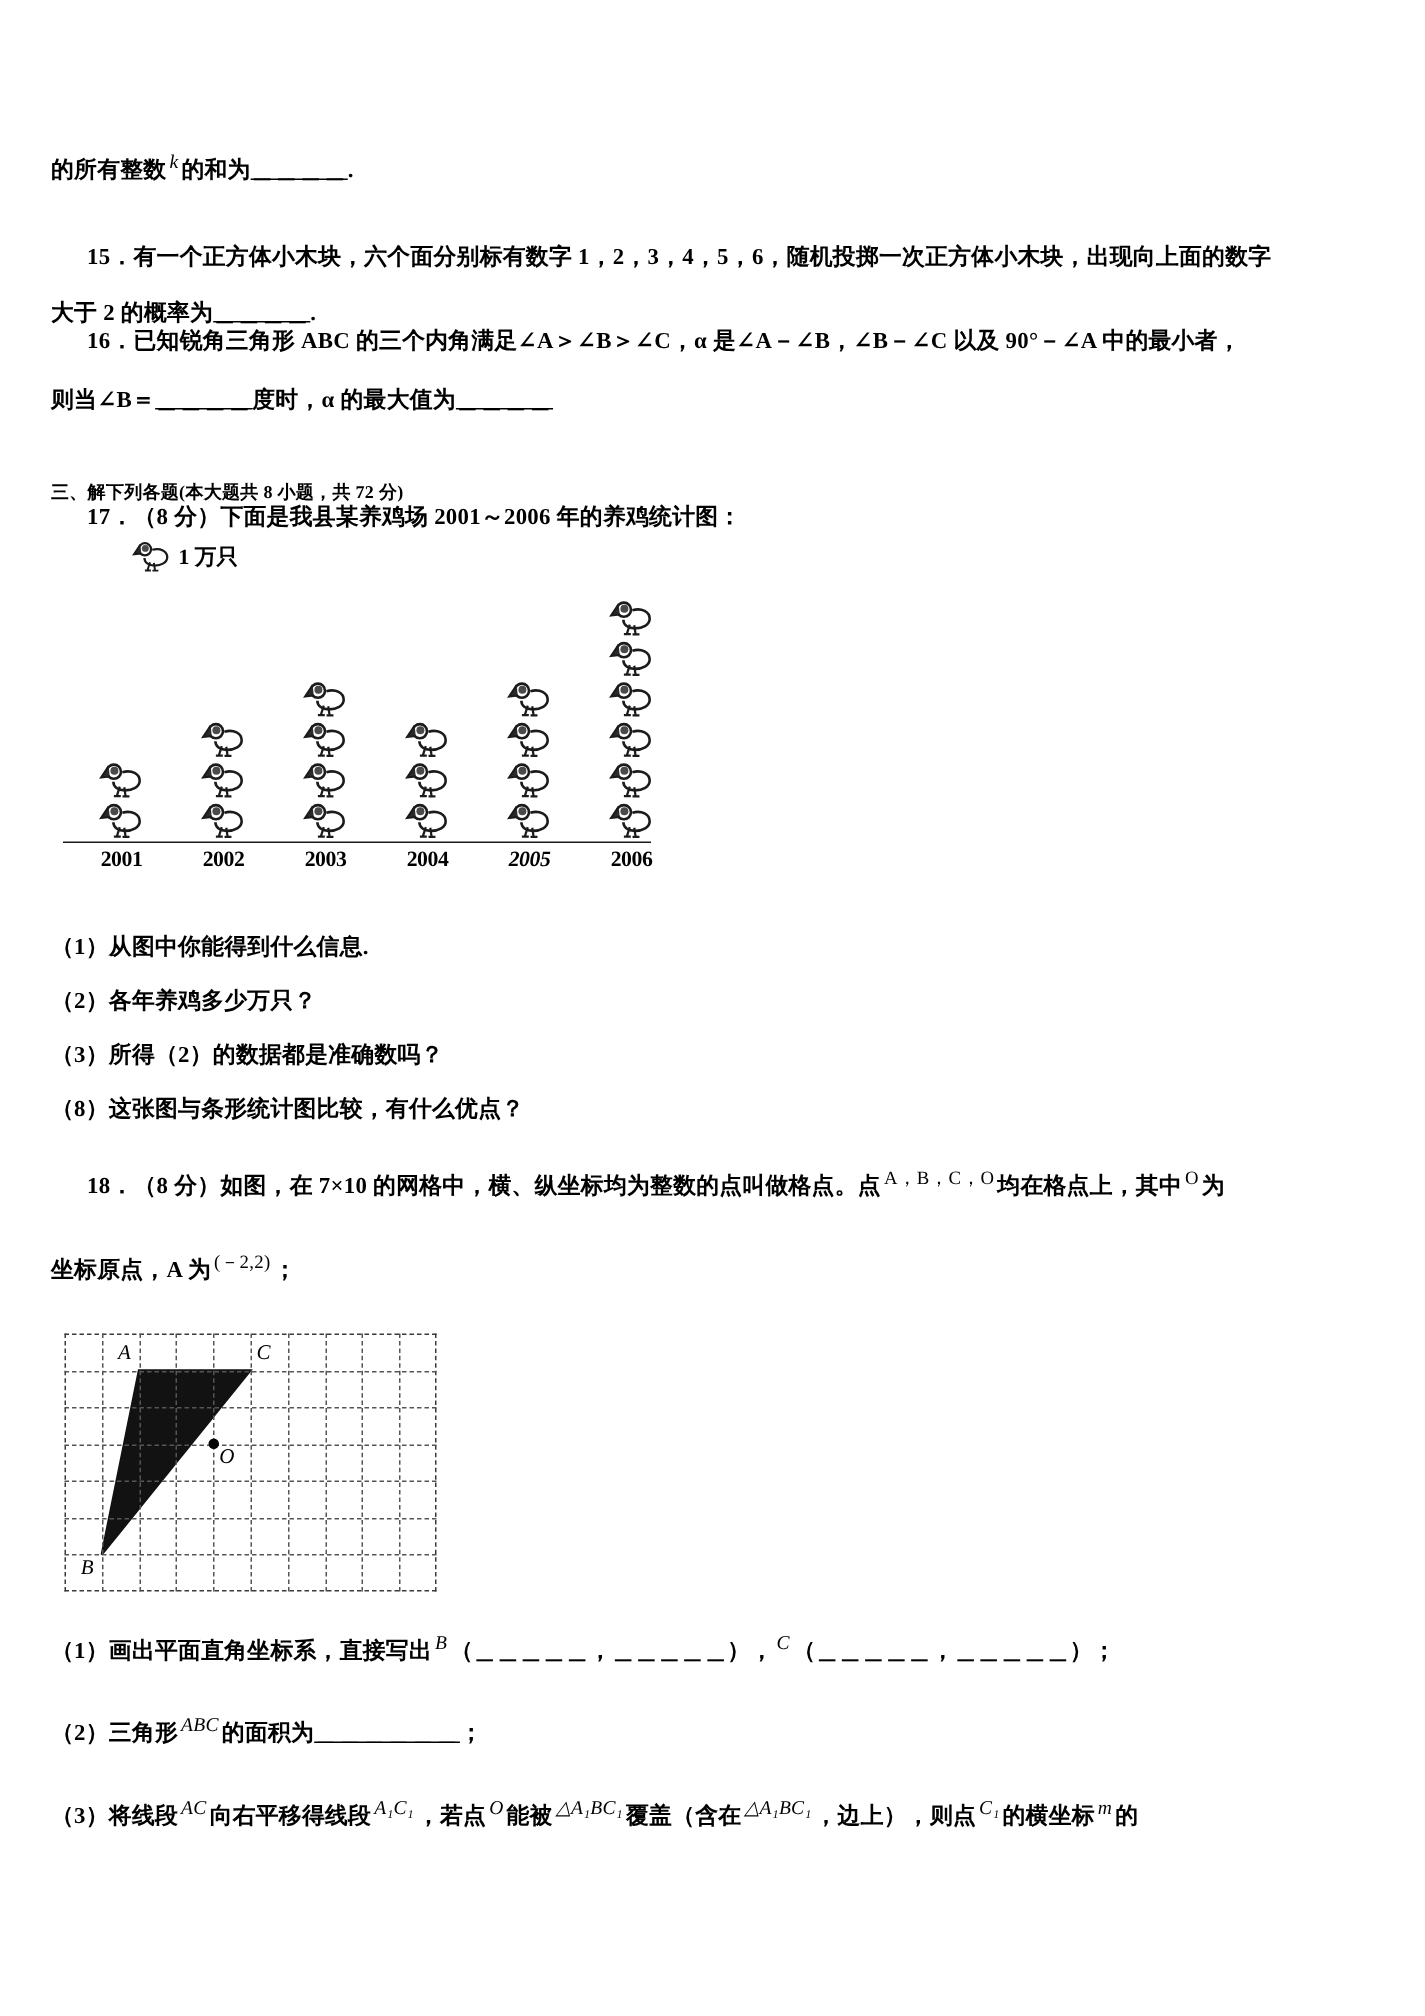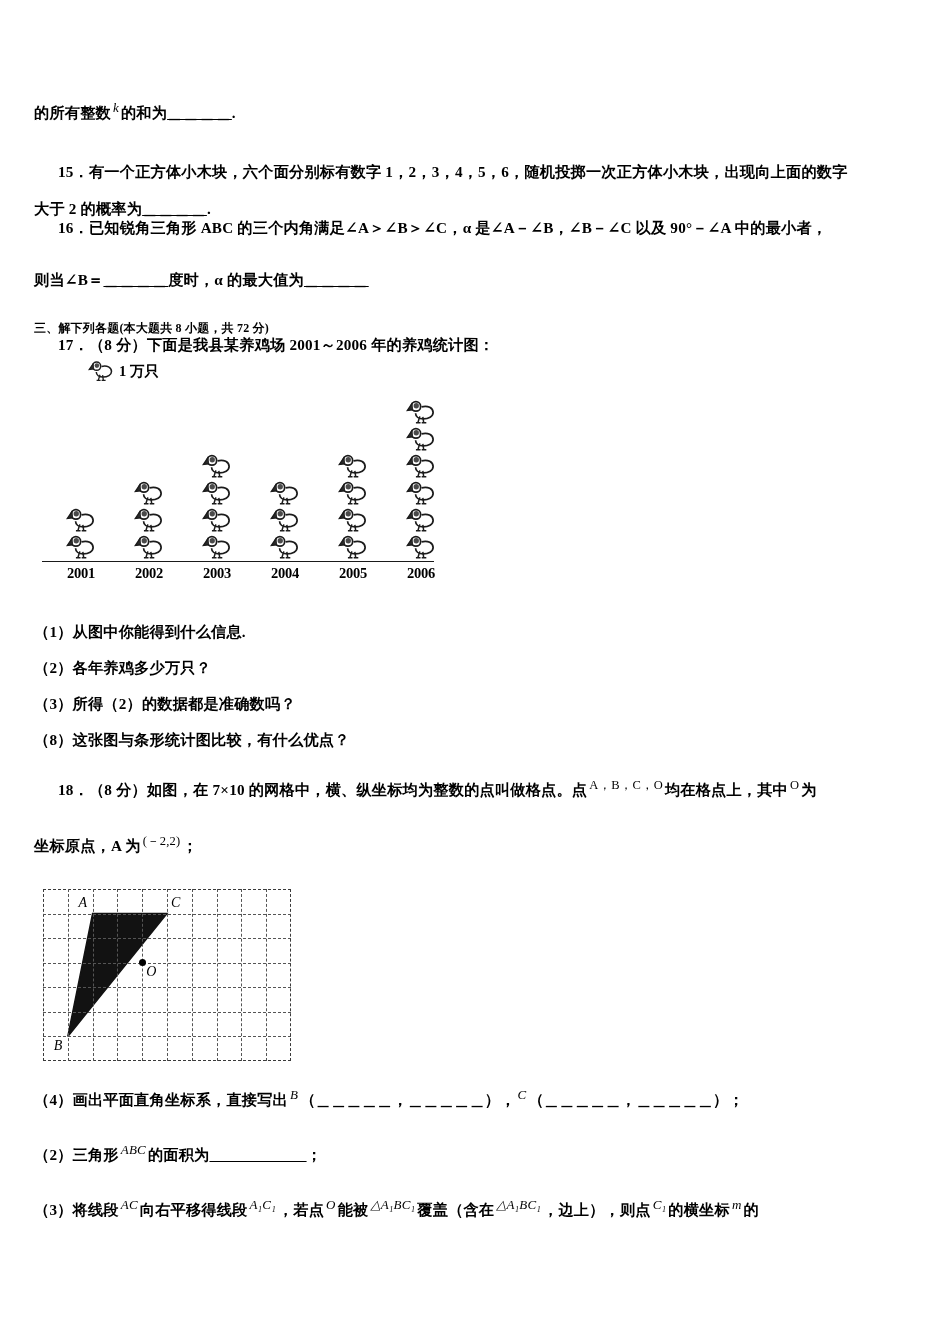--- a/index.html
+++ b/index.html
@@ -163,21 +163,21 @@
   <div class="row line" style="top:160px;">
     <span class="qnum">15．</span><span class="body-text">有一个正方体小木块，六个面分别标有数字 1，2，3，4，5，6，随机投掷一次正方体小木块，出现向上面的数字</span>
   </div>
   <div class="row line body-text" style="top:197px;">
     <span>大于 2 的概率为</span><span class="blank-s">＿＿＿＿</span><span>.</span>
   </div>
 
   <div class="row line" style="top:216px;">
     <span class="qnum">16．</span><span class="body-text">已知锐角三角形 ABC 的三个内角满足∠A＞∠B＞∠C，α 是∠A－∠B，∠B－∠C 以及 90°－∠A 中的最小者，</span>
   </div>
-  <div class="row line body-text" style="top:268px;">
+  <div class="row line body-text" style="top:255px;">
     <span>则当∠B＝</span><span class="blank-s">＿＿＿＿</span><span>度时，α 的最大值为</span><span class="blank-s">＿＿＿＿</span>
   </div>
 
   <div class="row line body-text" style="top:319px;font-size:12px;">三、解下列各题(本大题共 8 小题，共 72 分)</div>
 
   <div class="row line" style="top:333px;">
     <span class="qnum">17．</span><span class="body-text">（8 分）</span><span class="body-text">下面是我县某养鸡场 2001～2006 年的养鸡统计图：</span>
   </div>
 
   <div id="pictograph">
@@ -454,21 +454,21 @@
         </div>
       </div>
 
     <div class="axis-line"></div>
 
     <div class="year-row" id="year-row">
         <div class="year" style="left: 16px;">2001</div>
         <div class="year" style="left: 84px;">2002</div>
         <div class="year" style="left: 152px;">2003</div>
         <div class="year" style="left: 220px;">2004</div>
-        <div class="year" style="left: 288px;">2005</div>
+        <div class="year" style="left: 288px; font-style: italic;">2005</div>
         <div class="year" style="left: 356px;">2006</div>
       </div>
   </div>
 
   <div class="row line body-text" style="top:620px;">（1）从图中你能得到什么信息.</div>
   <div class="row line body-text" style="top:656px;">（2）各年养鸡多少万只？</div>
   <div class="row line body-text" style="top:692px;">（3）所得（2）的数据都是准确数吗？</div>
   <div class="row line body-text" style="top:728px;">（8）这张图与条形统计图比较，有什么优点？</div>
 
   <div class="row line" style="top:776px;">
@@ -499,21 +499,21 @@
       <div class="gline-h" style="top: 122.857px;"></div>
       <div class="gline-h" style="top: 147.429px;"></div>
       <div class="pt-label" style="left: 35.6px; top: 5.57143px;">A</div>
       <div class="pt-label" style="left: 128px; top: 5.57143px;">C</div>
       <div class="pt-label" style="left: 10.8px; top: 149.429px;">B</div>
       <div class="origin-dot" style="left: 95.7px; top: 70.2143px;"></div>
       <div class="pt-label" style="left: 103.2px; top: 74.7143px;">O</div>
     </div>
 
   <div class="row line" style="top:1085px;">
-    <span class="body-text">（4）画出平面直角坐标系，直接写出</span><span class="sup">B</span><span class="body-text">（＿＿＿＿＿，＿＿＿＿＿），</span><span class="sup">C</span><span class="body-text">（＿＿＿＿＿，＿＿＿＿＿）；</span>
+    <span class="body-text">（1）画出平面直角坐标系，直接写出</span><span class="sup">B</span><span class="body-text">（＿＿＿＿＿，＿＿＿＿＿），</span><span class="sup">C</span><span class="body-text">（＿＿＿＿＿，＿＿＿＿＿）；</span>
   </div>
 
   <div class="row line" style="top:1140px;">
     <span class="body-text">（2）三角形</span><span class="sup">ABC</span><span class="body-text">的面积为</span><span class="blank-s">＿＿＿＿＿＿</span><span class="body-text">；</span>
   </div>
 
   <div class="row line" style="top:1195px;">
     <span class="body-text">（3）将线段</span><span class="sup">AC</span><span class="body-text">向右平移得线段</span><span class="sup">A₁C₁</span><span class="body-text">，若点</span><span class="sup">O</span><span class="body-text">能被</span><span class="sup">△A₁BC₁</span><span class="body-text">覆盖（含在</span><span class="sup">△A₁BC₁</span><span class="body-text">，边上），则点</span><span class="sup">C₁</span><span class="body-text">的横坐标</span><span class="sup">m</span><span class="body-text">的</span>
   </div>
 

